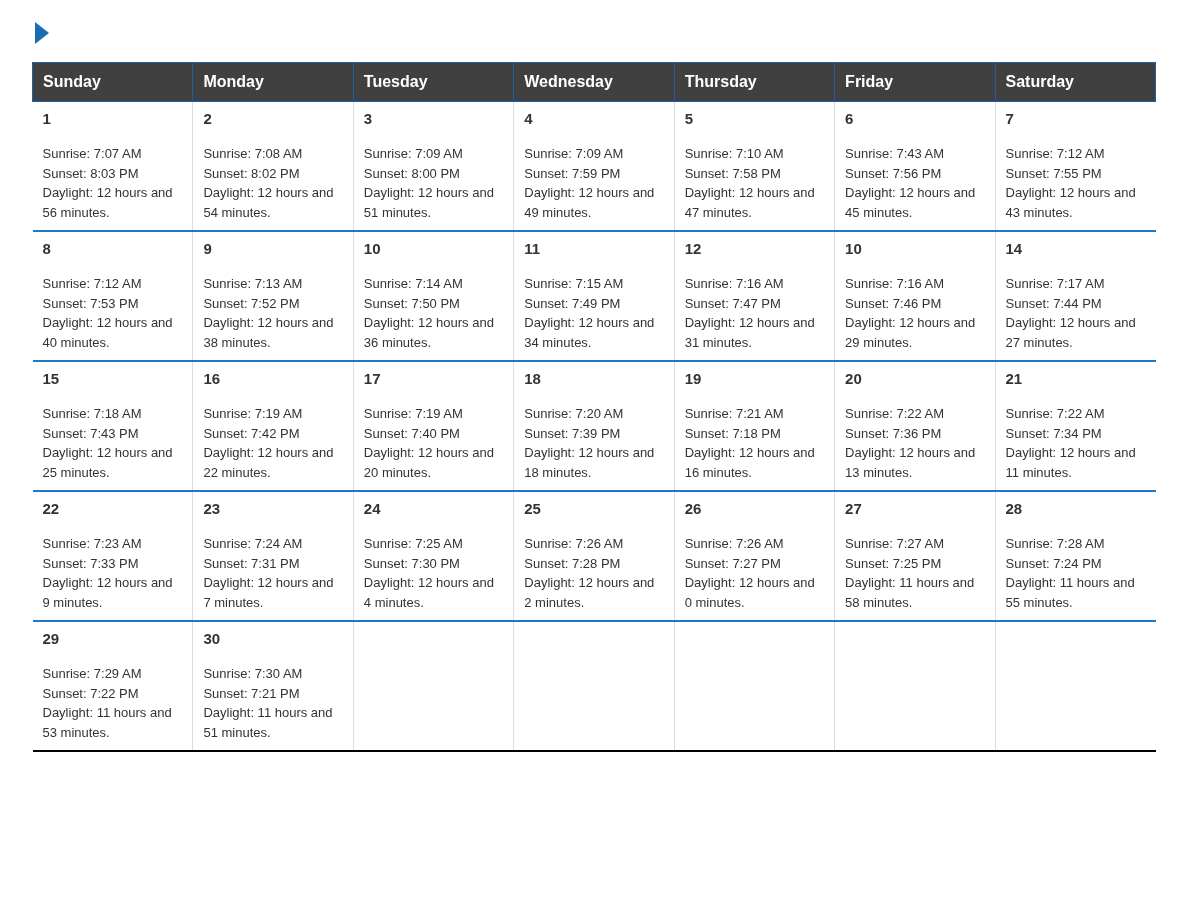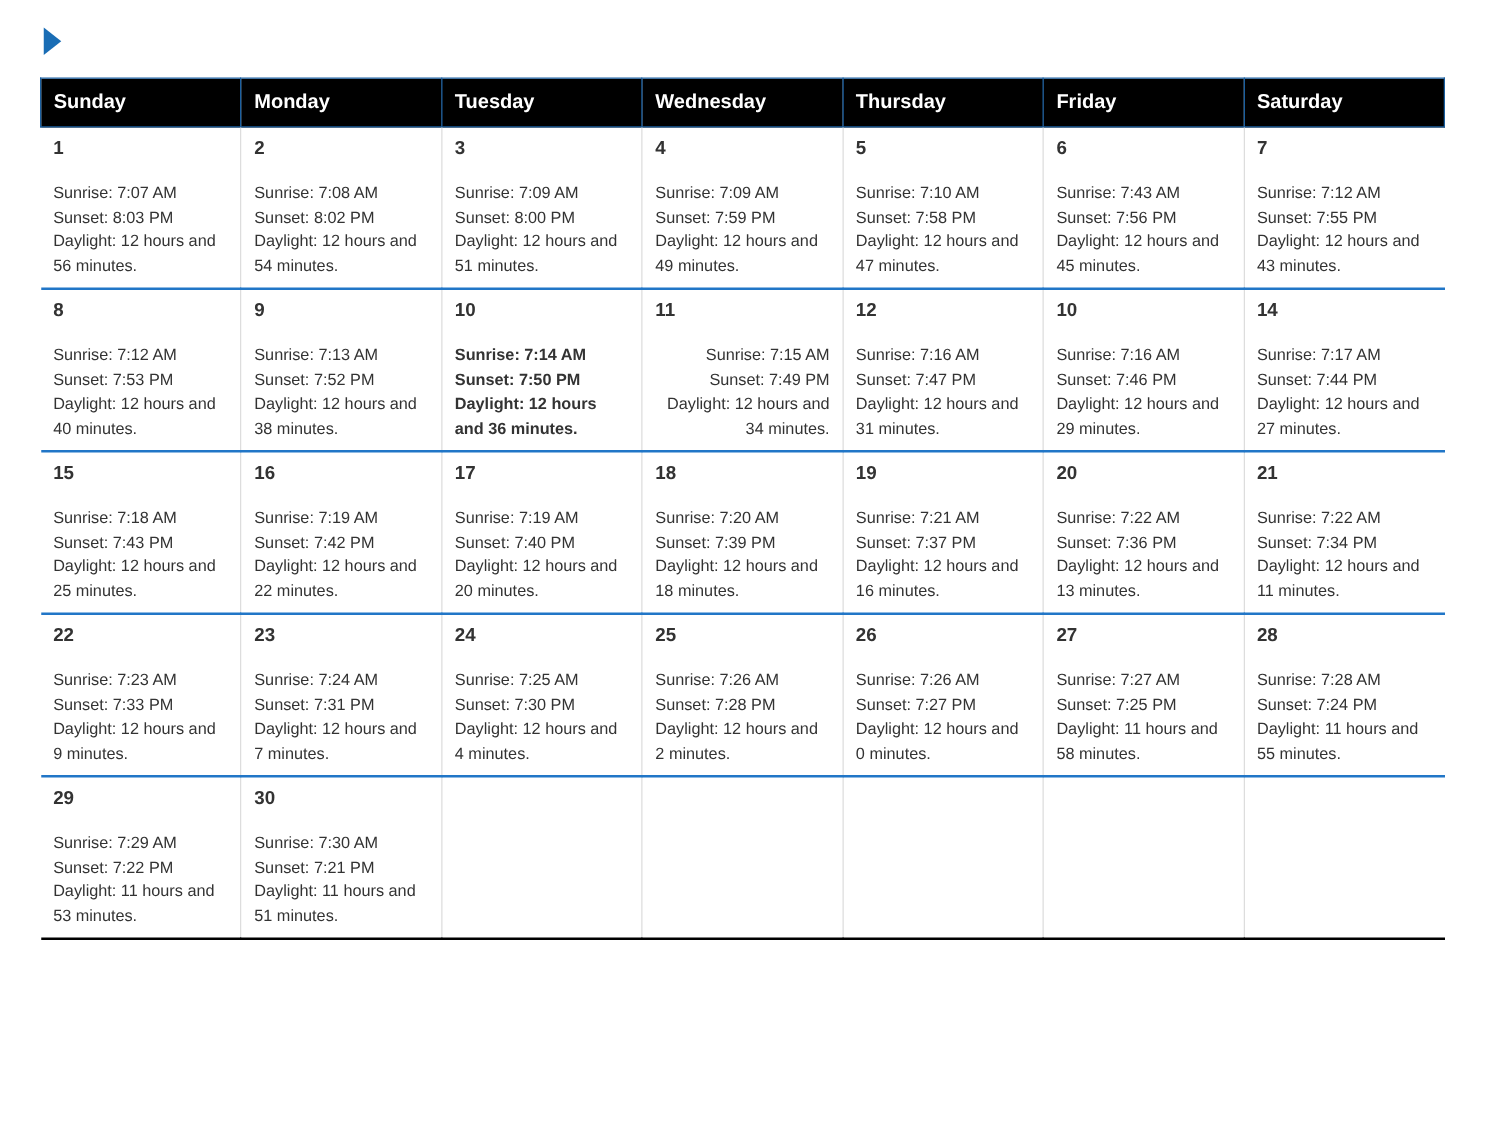--- a/index.html
+++ b/index.html
@@ -60,21 +60,21 @@
       font-size: 20px;
       color: #555;
       margin-top: 4px;
     }
     table {
       width: 100%;
       border-collapse: collapse;
       table-layout: fixed;
     }
     thead tr {
-      background-color: #000000;
+      background-color: #404040;
     }
     thead th {
       color: #fff;
       font-size: 16px;
       font-weight: 600;
       padding: 10px 10px;
       text-align: left;
       border: 1px solid #1a5fa0;
     }
     tbody tr {
@@ -193,27 +193,27 @@
 Daylight: 12 hours and 40 minutes.</div>
         </td>
         <td>
           <span class="day-number">9</span>
           <div class="day-info" style="white-space: pre-line;">Sunrise: 7:13 AM
 Sunset: 7:52 PM
 Daylight: 12 hours and 38 minutes.</div>
         </td>
         <td>
           <span class="day-number">10</span>
-          <div class="day-info" style="white-space: pre-line; font-weight: bold;">Sunrise: 7:14 AM
+          <div class="day-info" style="white-space: pre-line;">Sunrise: 7:14 AM
 Sunset: 7:50 PM
 Daylight: 12 hours and 36 minutes.</div>
         </td>
         <td>
           <span class="day-number">11</span>
-          <div class="day-info" style="white-space: pre-line; text-align: right;">Sunrise: 7:15 AM
+          <div class="day-info" style="white-space: pre-line;">Sunrise: 7:15 AM
 Sunset: 7:49 PM
 Daylight: 12 hours and 34 minutes.</div>
         </td>
         <td>
           <span class="day-number">12</span>
           <div class="day-info" style="white-space: pre-line;">Sunrise: 7:16 AM
 Sunset: 7:47 PM
 Daylight: 12 hours and 31 minutes.</div>
         </td>
         <td>
@@ -250,21 +250,21 @@
         </td>
         <td>
           <span class="day-number">18</span>
           <div class="day-info" style="white-space: pre-line;">Sunrise: 7:20 AM
 Sunset: 7:39 PM
 Daylight: 12 hours and 18 minutes.</div>
         </td>
         <td>
           <span class="day-number">19</span>
           <div class="day-info" style="white-space: pre-line;">Sunrise: 7:21 AM
-Sunset: 7:37 PM
+Sunset: 7:18 PM
 Daylight: 12 hours and 16 minutes.</div>
         </td>
         <td>
           <span class="day-number">20</span>
           <div class="day-info" style="white-space: pre-line;">Sunrise: 7:22 AM
 Sunset: 7:36 PM
 Daylight: 12 hours and 13 minutes.</div>
         </td>
         <td>
           <span class="day-number">21</span>

